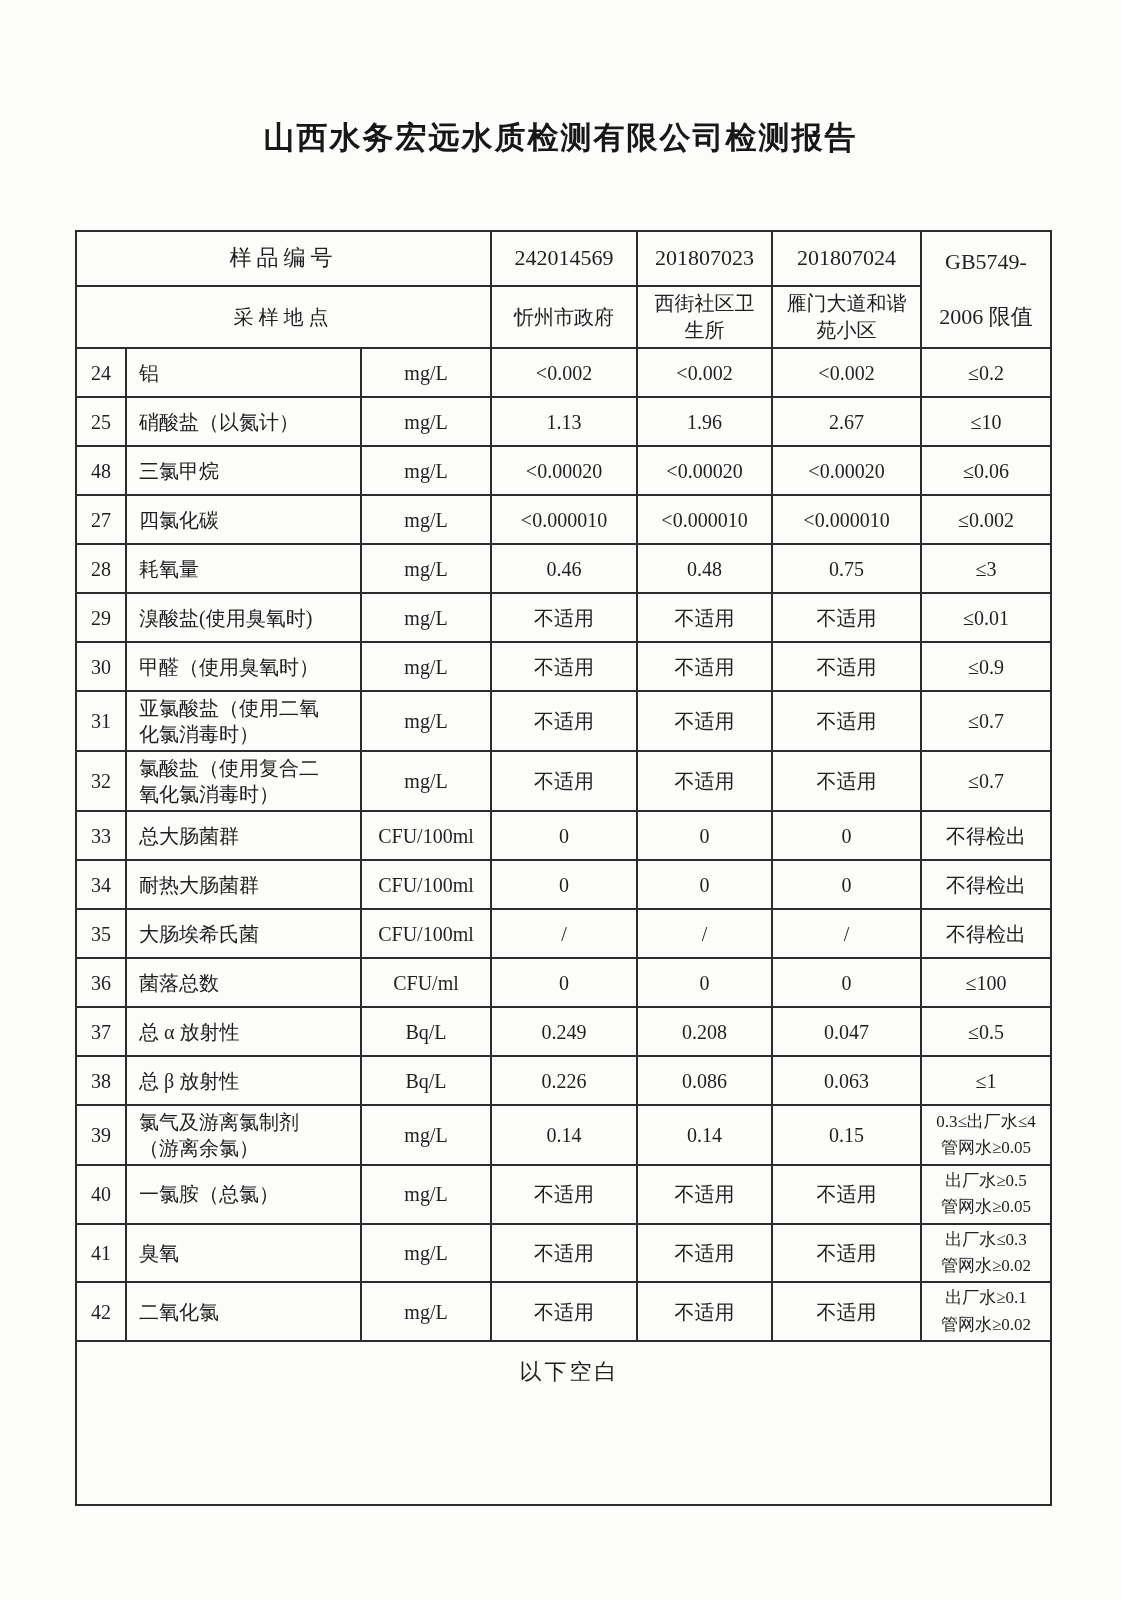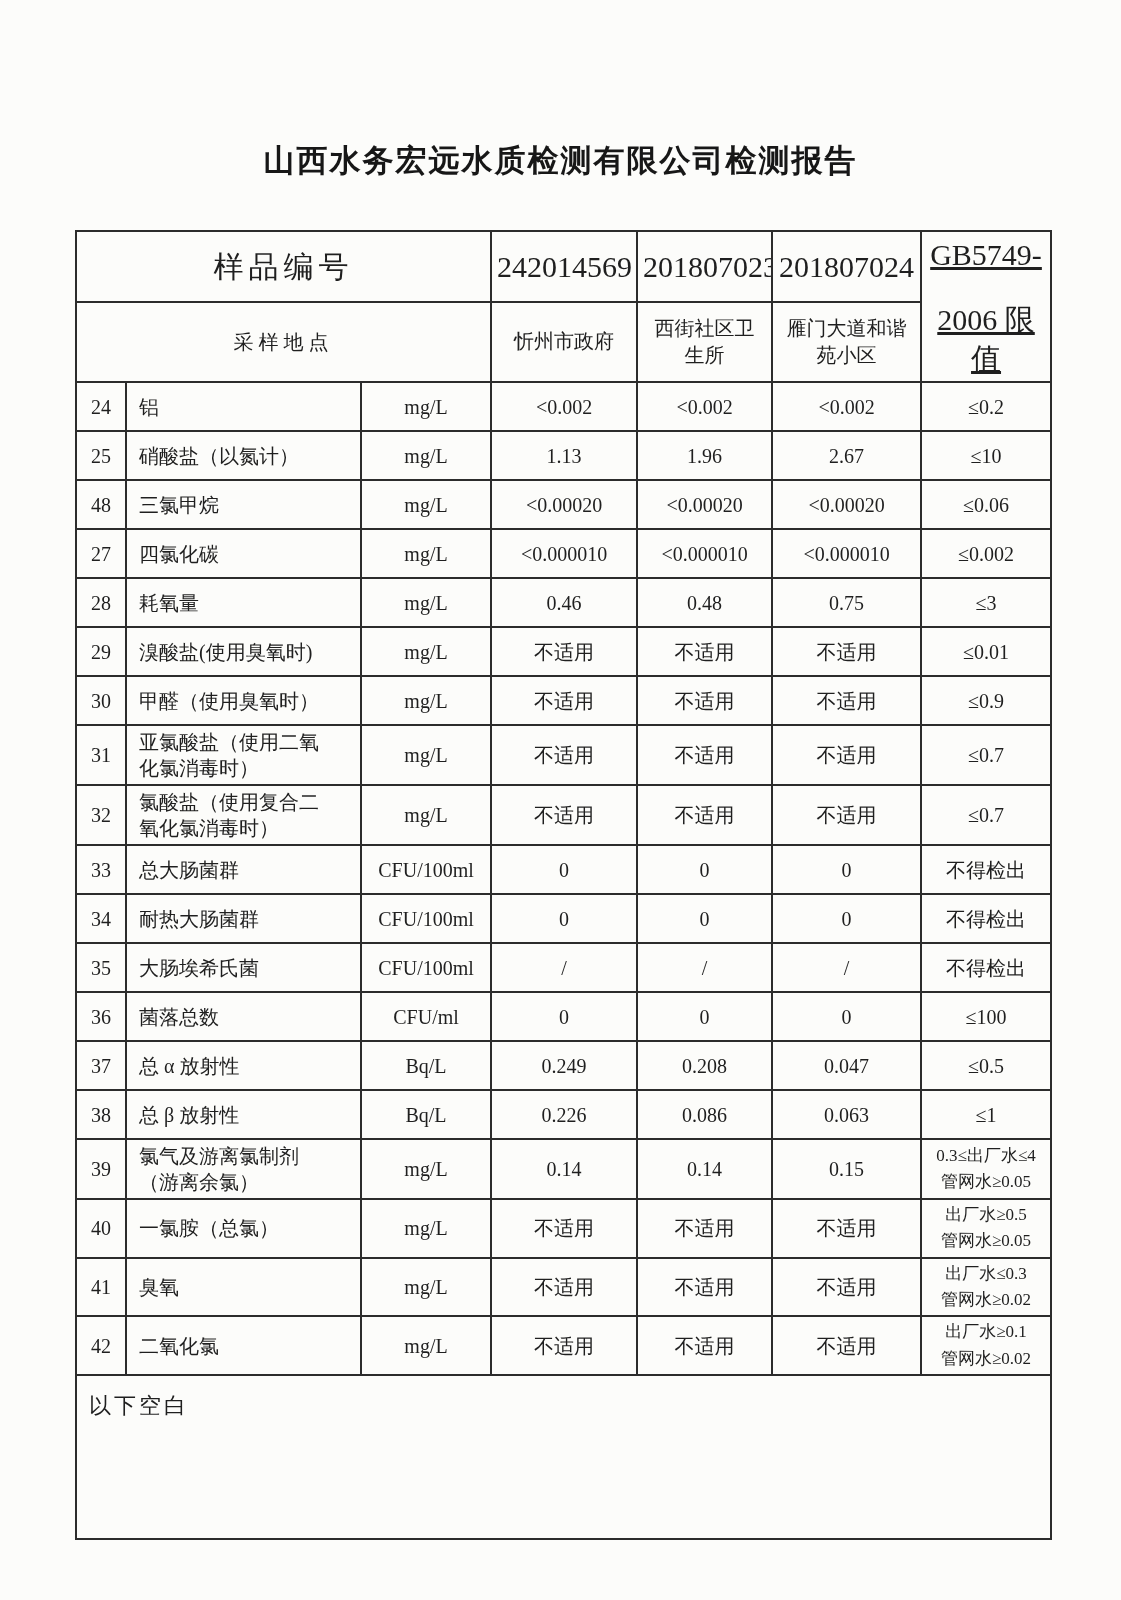--- a/index.html
+++ b/index.html
@@ -12,21 +12,21 @@
     width: 1121px;
     height: 1600px;
     margin: 0 auto;
     background: #fcfcfa;
     font-family: "Liberation Serif", "DejaVu Serif", serif;
     color: #1f1f1f;
     overflow: hidden;
   }
   .report-title {
     position: absolute;
-    top: 140px;
+    top: 117px;
     left: 0;
     width: 100%;
     text-align: center;
     font-family: "Liberation Sans", "DejaVu Sans", sans-serif;
     font-weight: bold;
     font-size: 31px;
     letter-spacing: 2px;
     color: #171717;
   }
   .meta-row {
@@ -63,43 +63,43 @@
   col.c3 { width: 130px; }
   col.c4 { width: 146px; }
   col.c5 { width: 135px; }
   col.c6 { width: 149px; }
   col.c7 { width: 130px; }
 
   thead td.hdr-label {
     letter-spacing: 5px;
     height: 47px;
   }
-  thead tr.hdr-row1 td { height: 47px; font-size: 30px; margin-top: 8px; }
+  thead tr.hdr-row1 td { height: 47px; font-size: 22px; margin-top: 8px; }
   thead tr.hdr-row2 td { height: 54px; font-size: 20px; }
   thead td.loc { white-space: pre-line; line-height: 1.35; }
   thead td.limit-hdr {
     font-size: 21px;
   }
-  thead td.limit-hdr .lh-line { display: block; text-decoration: underline; }
+  thead td.limit-hdr .lh-line { display: block; }
   thead td.limit-hdr .lh-line + .lh-line { margin-top: 26px; }
 
   tbody td { height: 41px; }
   td.c-no { }
   td.c-name {
     text-align: left;
     padding-left: 12px;
     white-space: pre-line;
   }
   td.c-limit .l { display: block; }
   td.c-limit.small { font-size: 17px; line-height: 1.55; padding: 2px 2px; margin-left: 18px; }
 
   tfoot td.blank-cell {
     height: 146px;
     vertical-align: top;
-    text-align: left;
+    text-align: center;
     padding: 16px 0 0 12px;
     font-size: 22px;
     letter-spacing: 3px;
   }
 </style>
 </head>
 <body>
 
 <div class="page">
 

